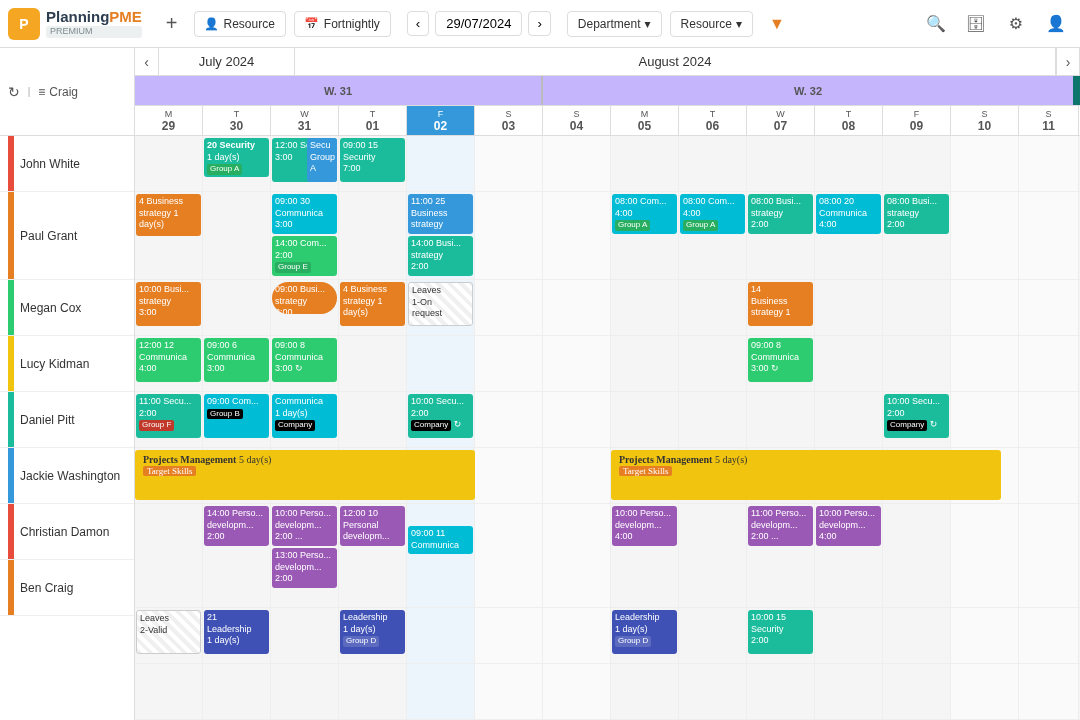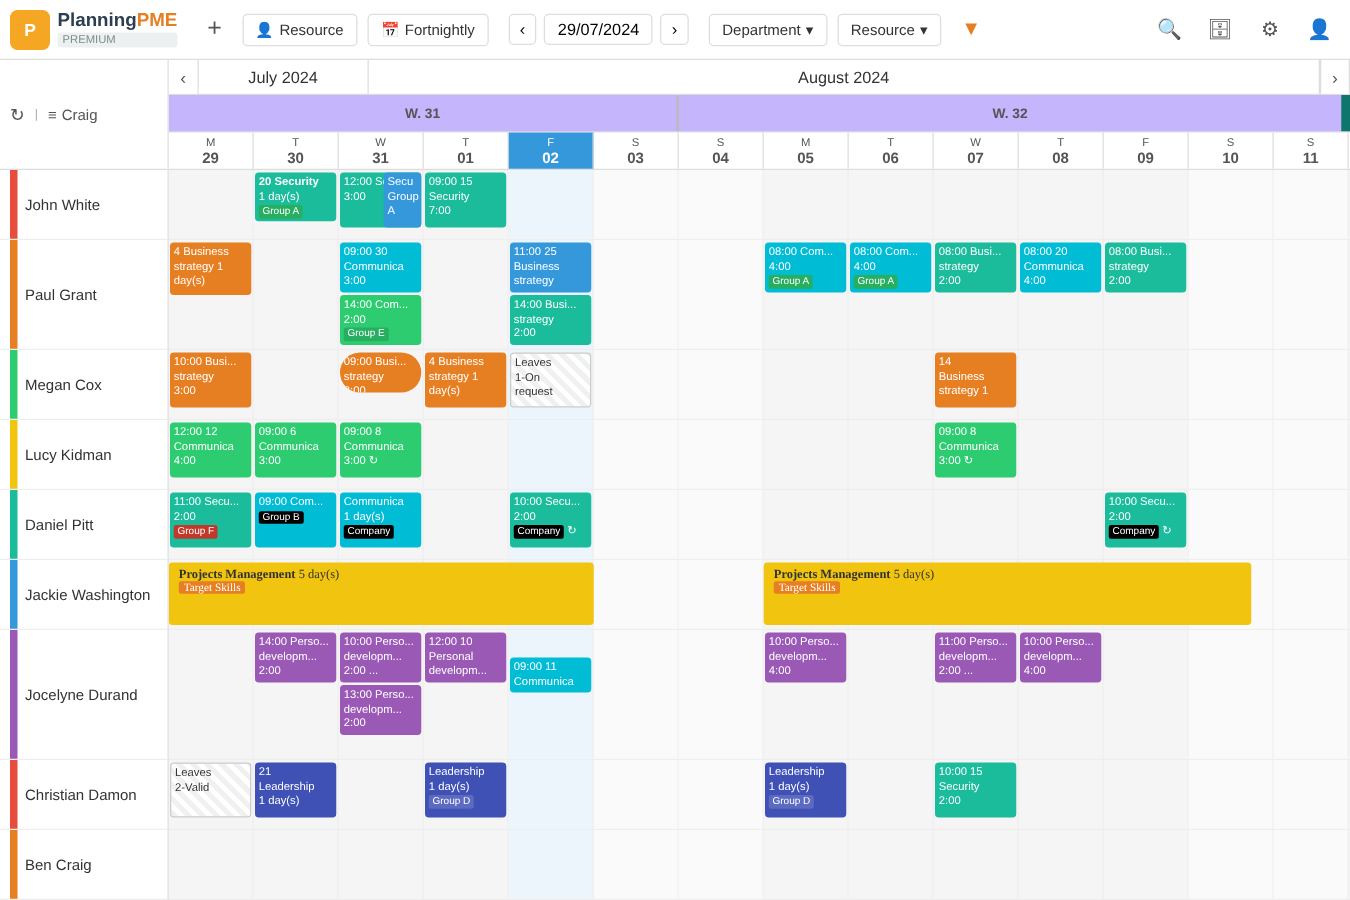--- a/index.html
+++ b/index.html
@@ -219,24 +219,20 @@
       <span>Lucy Kidman</span>
     </div>
     <div class="sidebar-row row-h56">
       <div class="sidebar-row-color sc-daniel"></div>
       <span>Daniel Pitt</span>
     </div>
     <div class="sidebar-row row-h56">
       <div class="sidebar-row-color sc-jackie"></div>
       <span>Jackie Washington</span>
     </div>
-    <div class="sidebar-row" style="height:104px;">
-      <div class="sidebar-row-color sc-jocelyne"></div>
-      <span>Jocelyne Durand</span>
-    </div>
     <div class="sidebar-row row-h56">
       <div class="sidebar-row-color sc-christian"></div>
       <span>Christian Damon</span>
     </div>
     <div class="sidebar-row row-h56">
       <div class="sidebar-row-color sc-ben"></div>
       <span>Ben Craig</span>
     </div>
   </div>
 

